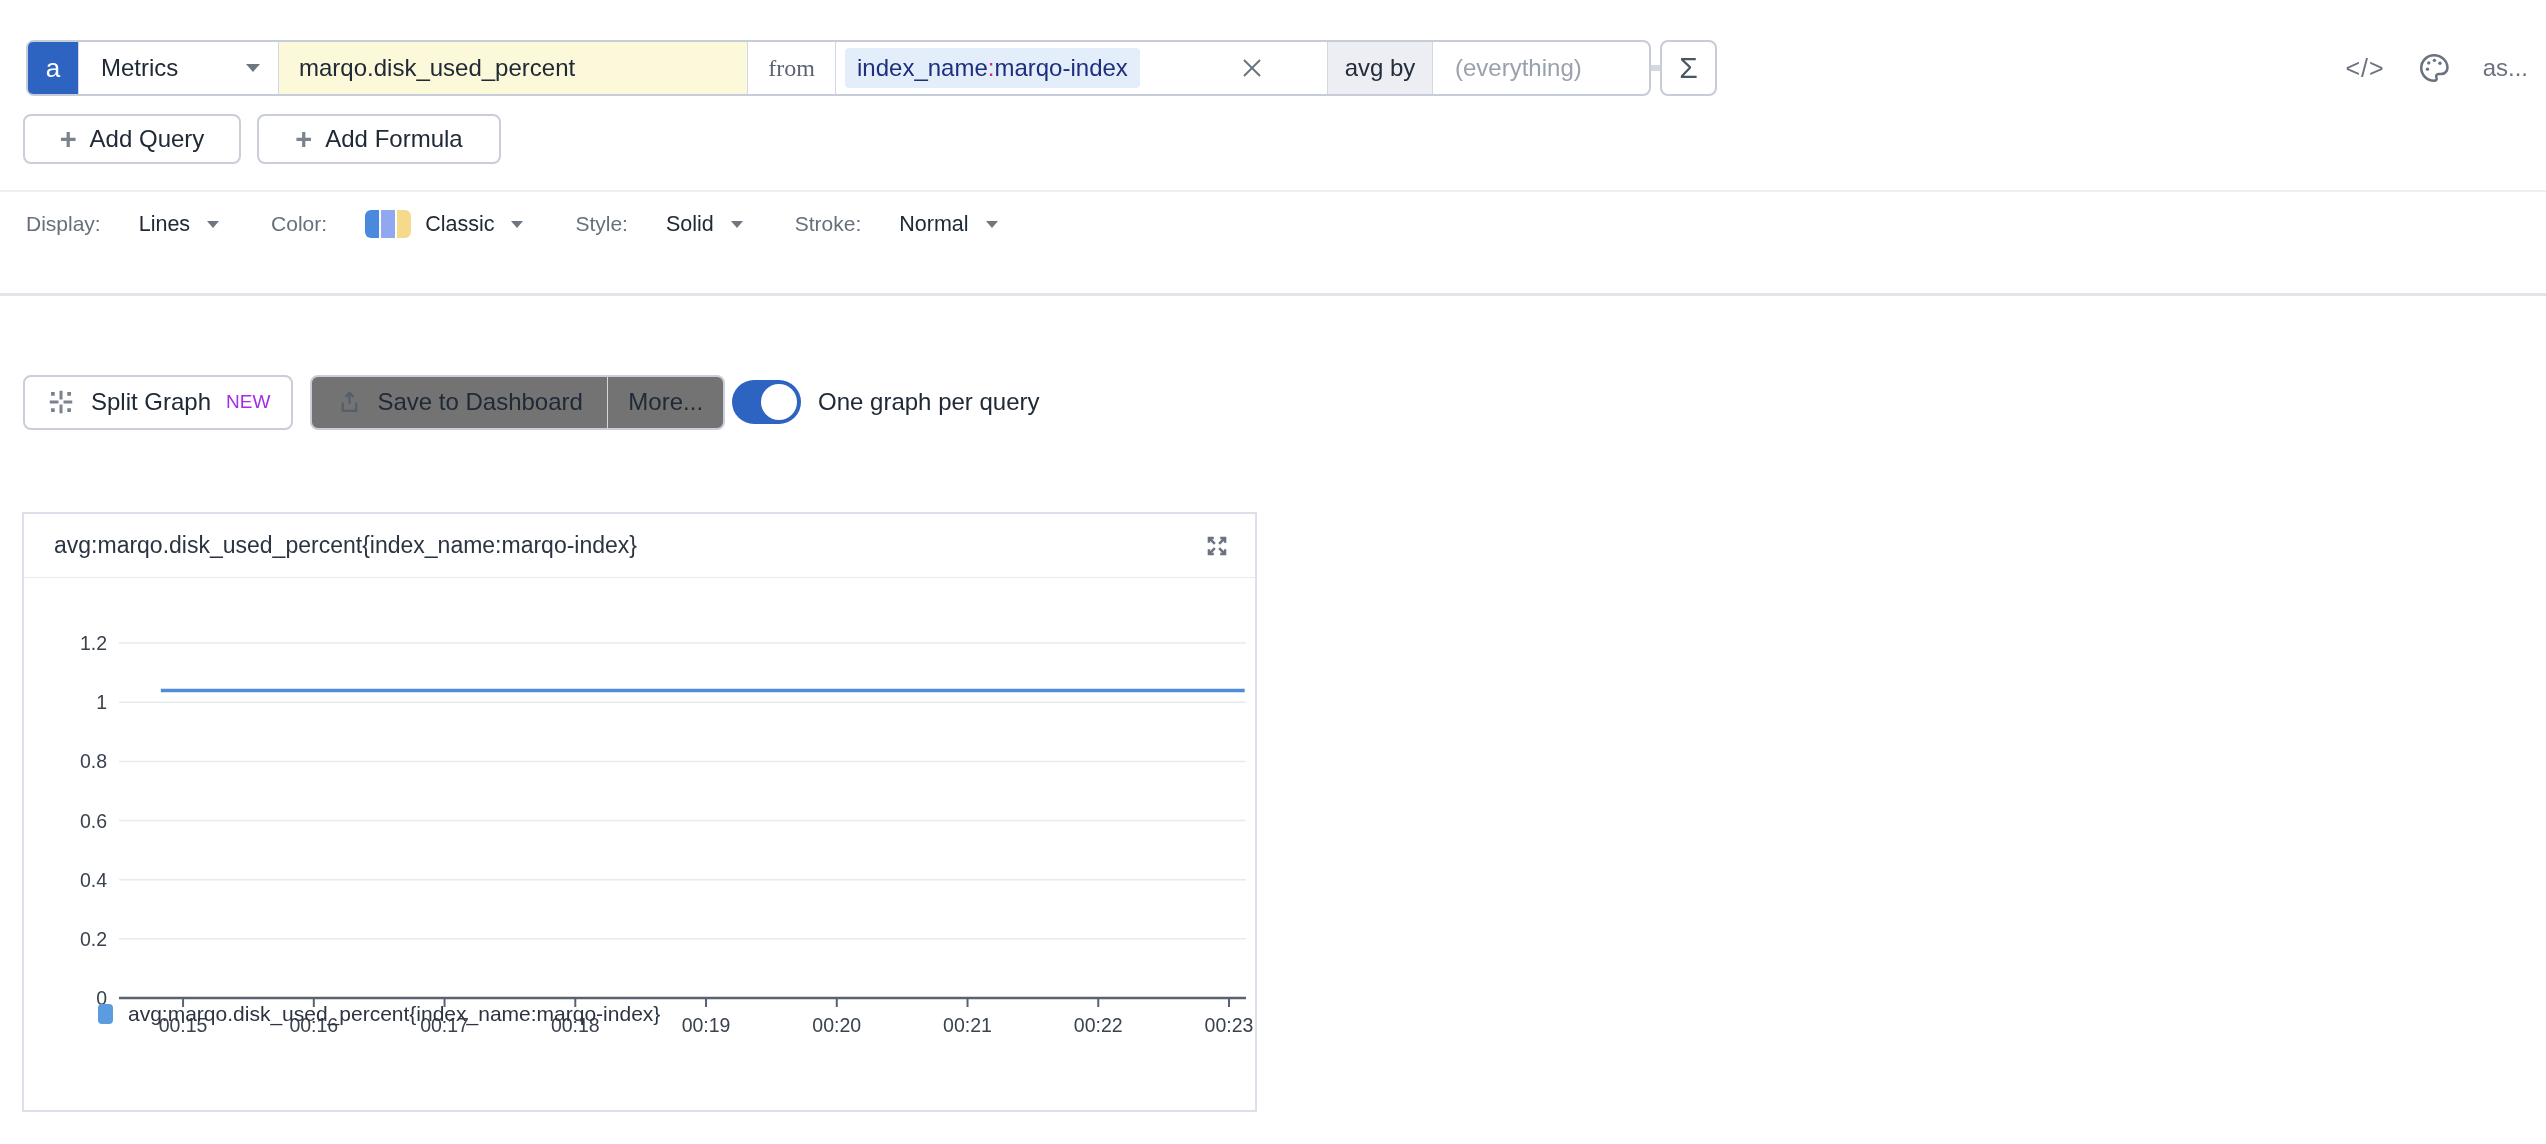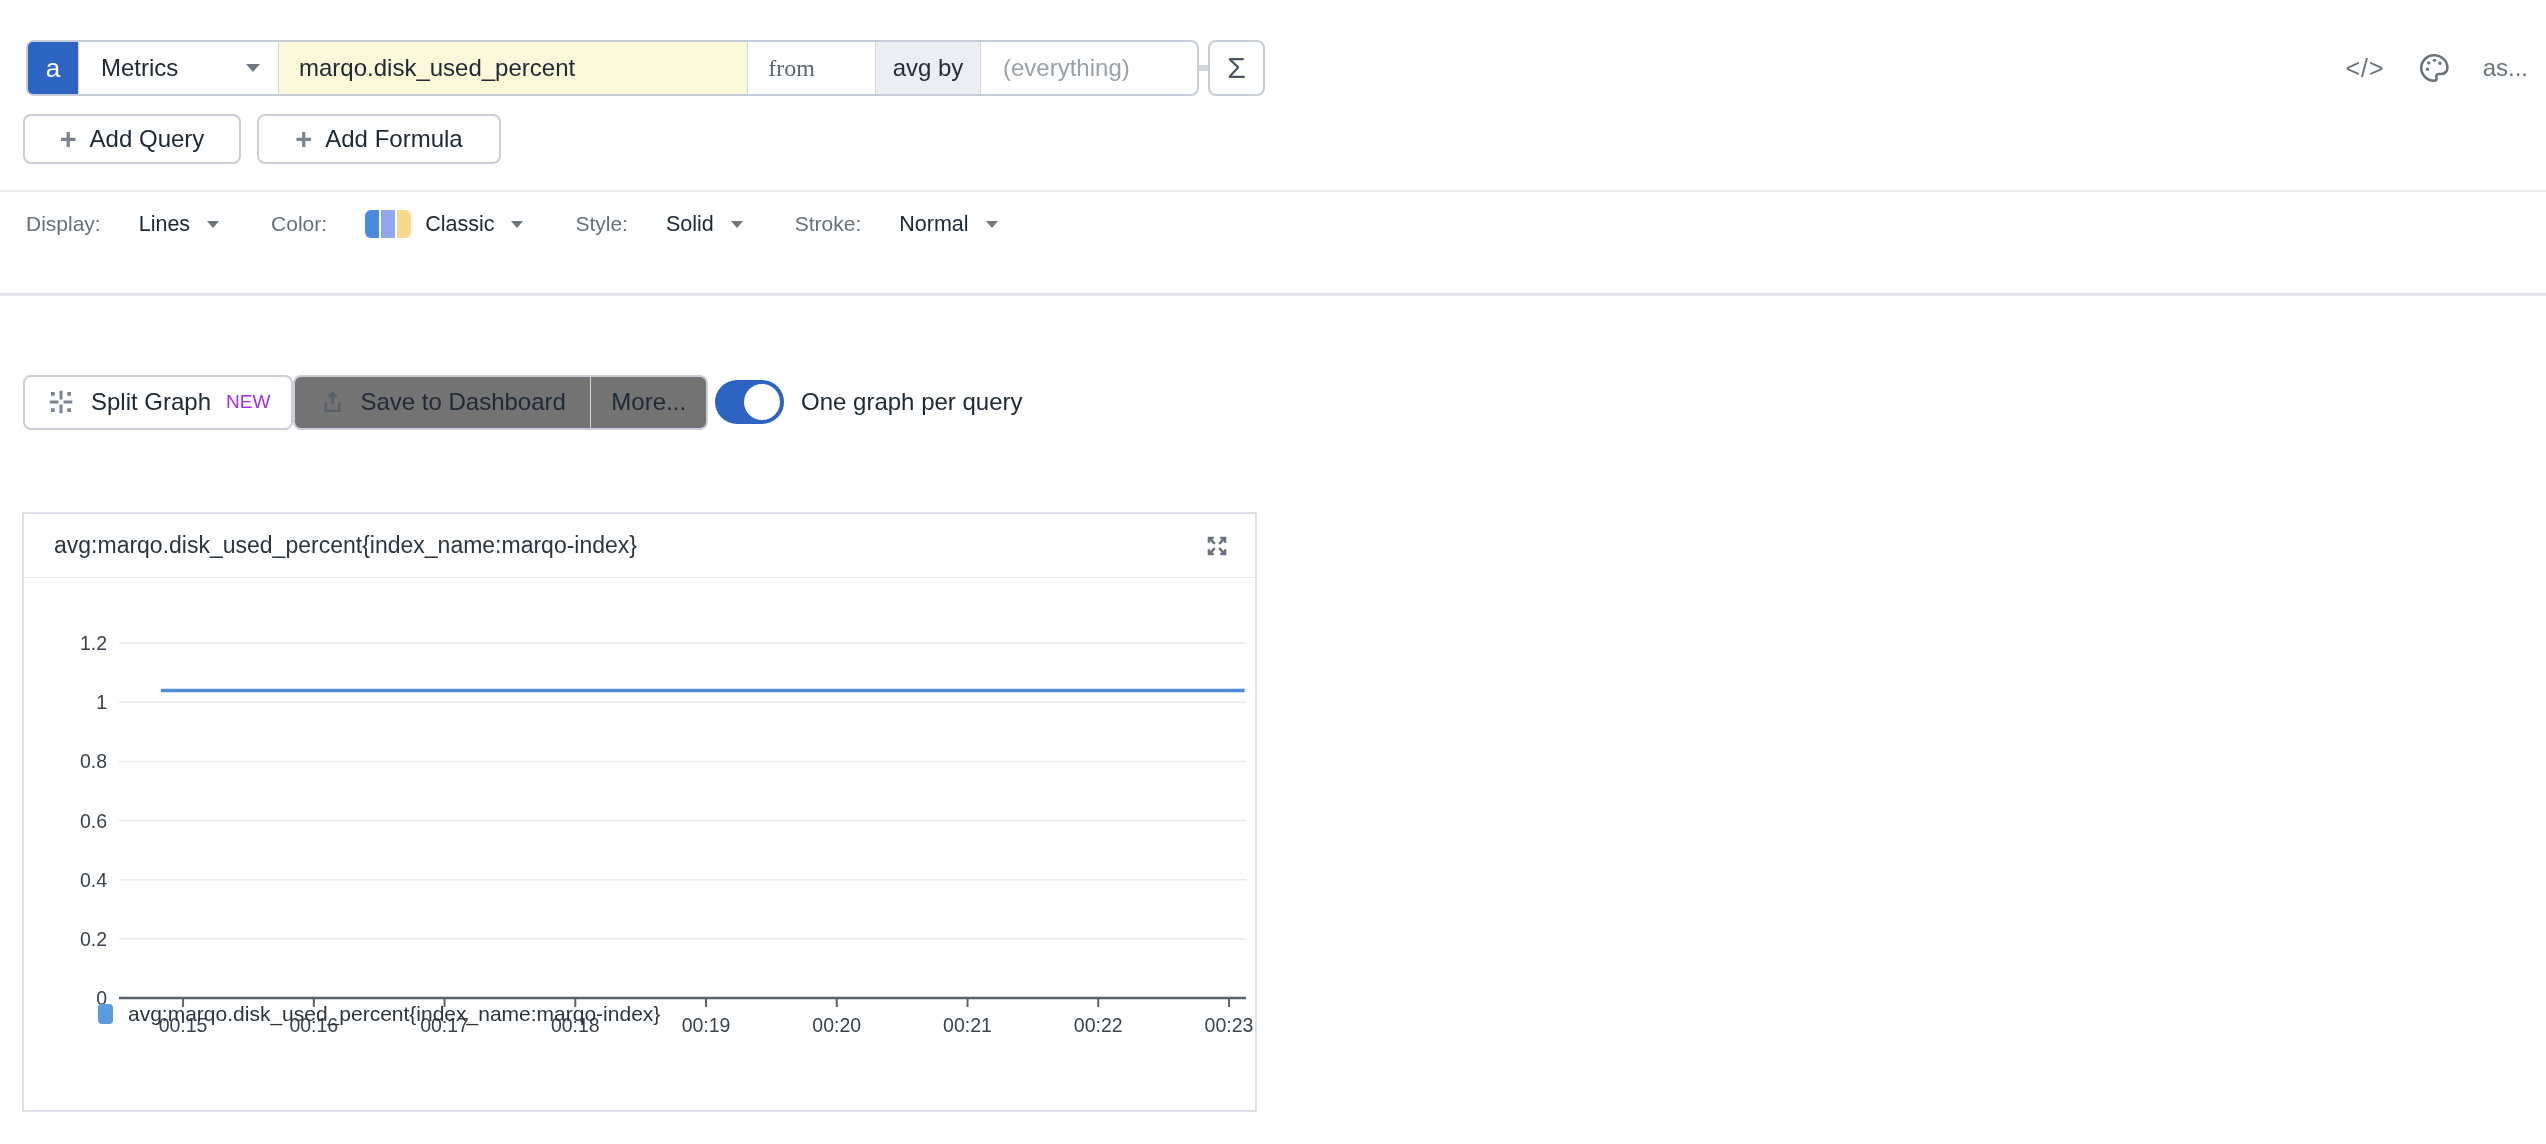--- a/index.html
+++ b/index.html
@@ -61,21 +61,21 @@
   .options-row { position: absolute; left: 26px; top: 206px; height: 36px; display: flex; align-items: center; }
   .opt-label { font-size: 21px; color: var(--gray-text); margin-right: 38px; }
   .opt-value { display: flex; align-items: center; gap: 17px; font-size: 21.5px; color: var(--dark-text);
                cursor: pointer; margin-right: 52px; }
   .palette-swatch { display: flex; gap: 2px; border-radius: 6px; overflow: hidden; height: 28px; width: 46px; margin-right: 14px; cursor: pointer; }
   .palette-swatch .sw { flex: 1; }
 
   
   .actions-row { position: absolute; left: 23px; top: 374px; height: 56px; display: flex; align-items: center; }
   .split-btn { height: 55px; padding: 0 21px; display: inline-flex; align-items: center; gap: 15px;
-               border: 2px solid var(--btn-border); border-radius: 8px; background: #fff; cursor: pointer; }
+               border: 2px solid var(--btn-border); border-radius: 8px; background: #fff; cursor: pointer; margin-right: 17px; }
   .split-btn .label { font-size: 24px; color: var(--dark-text); }
   .new-badge { font-size: 19px; font-weight: normal; color: var(--new-purple, #a32ee6); text-align: right; }
   .save-group { display: flex; height: 55px; border: 2px solid var(--btn-border); border-radius: 8px; background: #737373; margin-right: 7px; }
   .save-part { display: flex; align-items: center; gap: 14px; padding: 0 24px; font-size: 24px; cursor: pointer; }
   .group-divider { width: 1.5px; background: #d3d8e0; }
   .more-part { display: flex; align-items: center; padding: 0 20px; font-size: 24px; cursor: pointer; }
   .toggle { width: 69px; height: 44px; border-radius: 22px; background: var(--accent); position: relative; cursor: pointer; flex: none; }
   .toggle .knob { position: absolute; top: 4px; width: 36px; height: 36px; border-radius: 50%; background: #fff; }
   .toggle.on .knob { right: 4px; }
   .toggle-label { margin-left: 17px; font-size: 24px; color: var(--dark-text); }
@@ -99,20 +99,33 @@
 
 <div class="query-row">
   <div class="query-bar">
     <div class="seg seg-letter">a</div>
     <div class="seg seg-source">
       <span>Metrics</span>
       <span class="caret"></span>
     </div>
     <div class="seg seg-metric">marqo.disk_used_percent</div>
     <div class="seg seg-from">from</div>
+    <div class="seg seg-tags">
+      <span class="filter-chip">
+        <span class="chip-key">index_name</span>
+        <span class="chip-colon">:</span>
+        <span class="chip-value">marqo-index</span>
+      </span>
+      <span class="icon-btn">
+        <svg width="26" height="26" viewBox="0 0 26 26" fill="none" stroke="#6b7480" stroke-width="2">
+          <line x1="5" y1="5" x2="21" y2="21"></line>
+            <line x1="21" y1="5" x2="5" y2="21"></line>
+        </svg>
+      </span>
+    </div>
     <div class="seg seg-agg">avg by</div>
     <div class="seg seg-group">(everything)</div>
   </div>
   <div class="connector"></div>
   <div class="sigma-btn">Σ</div>
 </div>
 
 <div class="top-right">
   <span class="code-icon">&lt;/&gt;</span>
   <span class="icon-btn">

